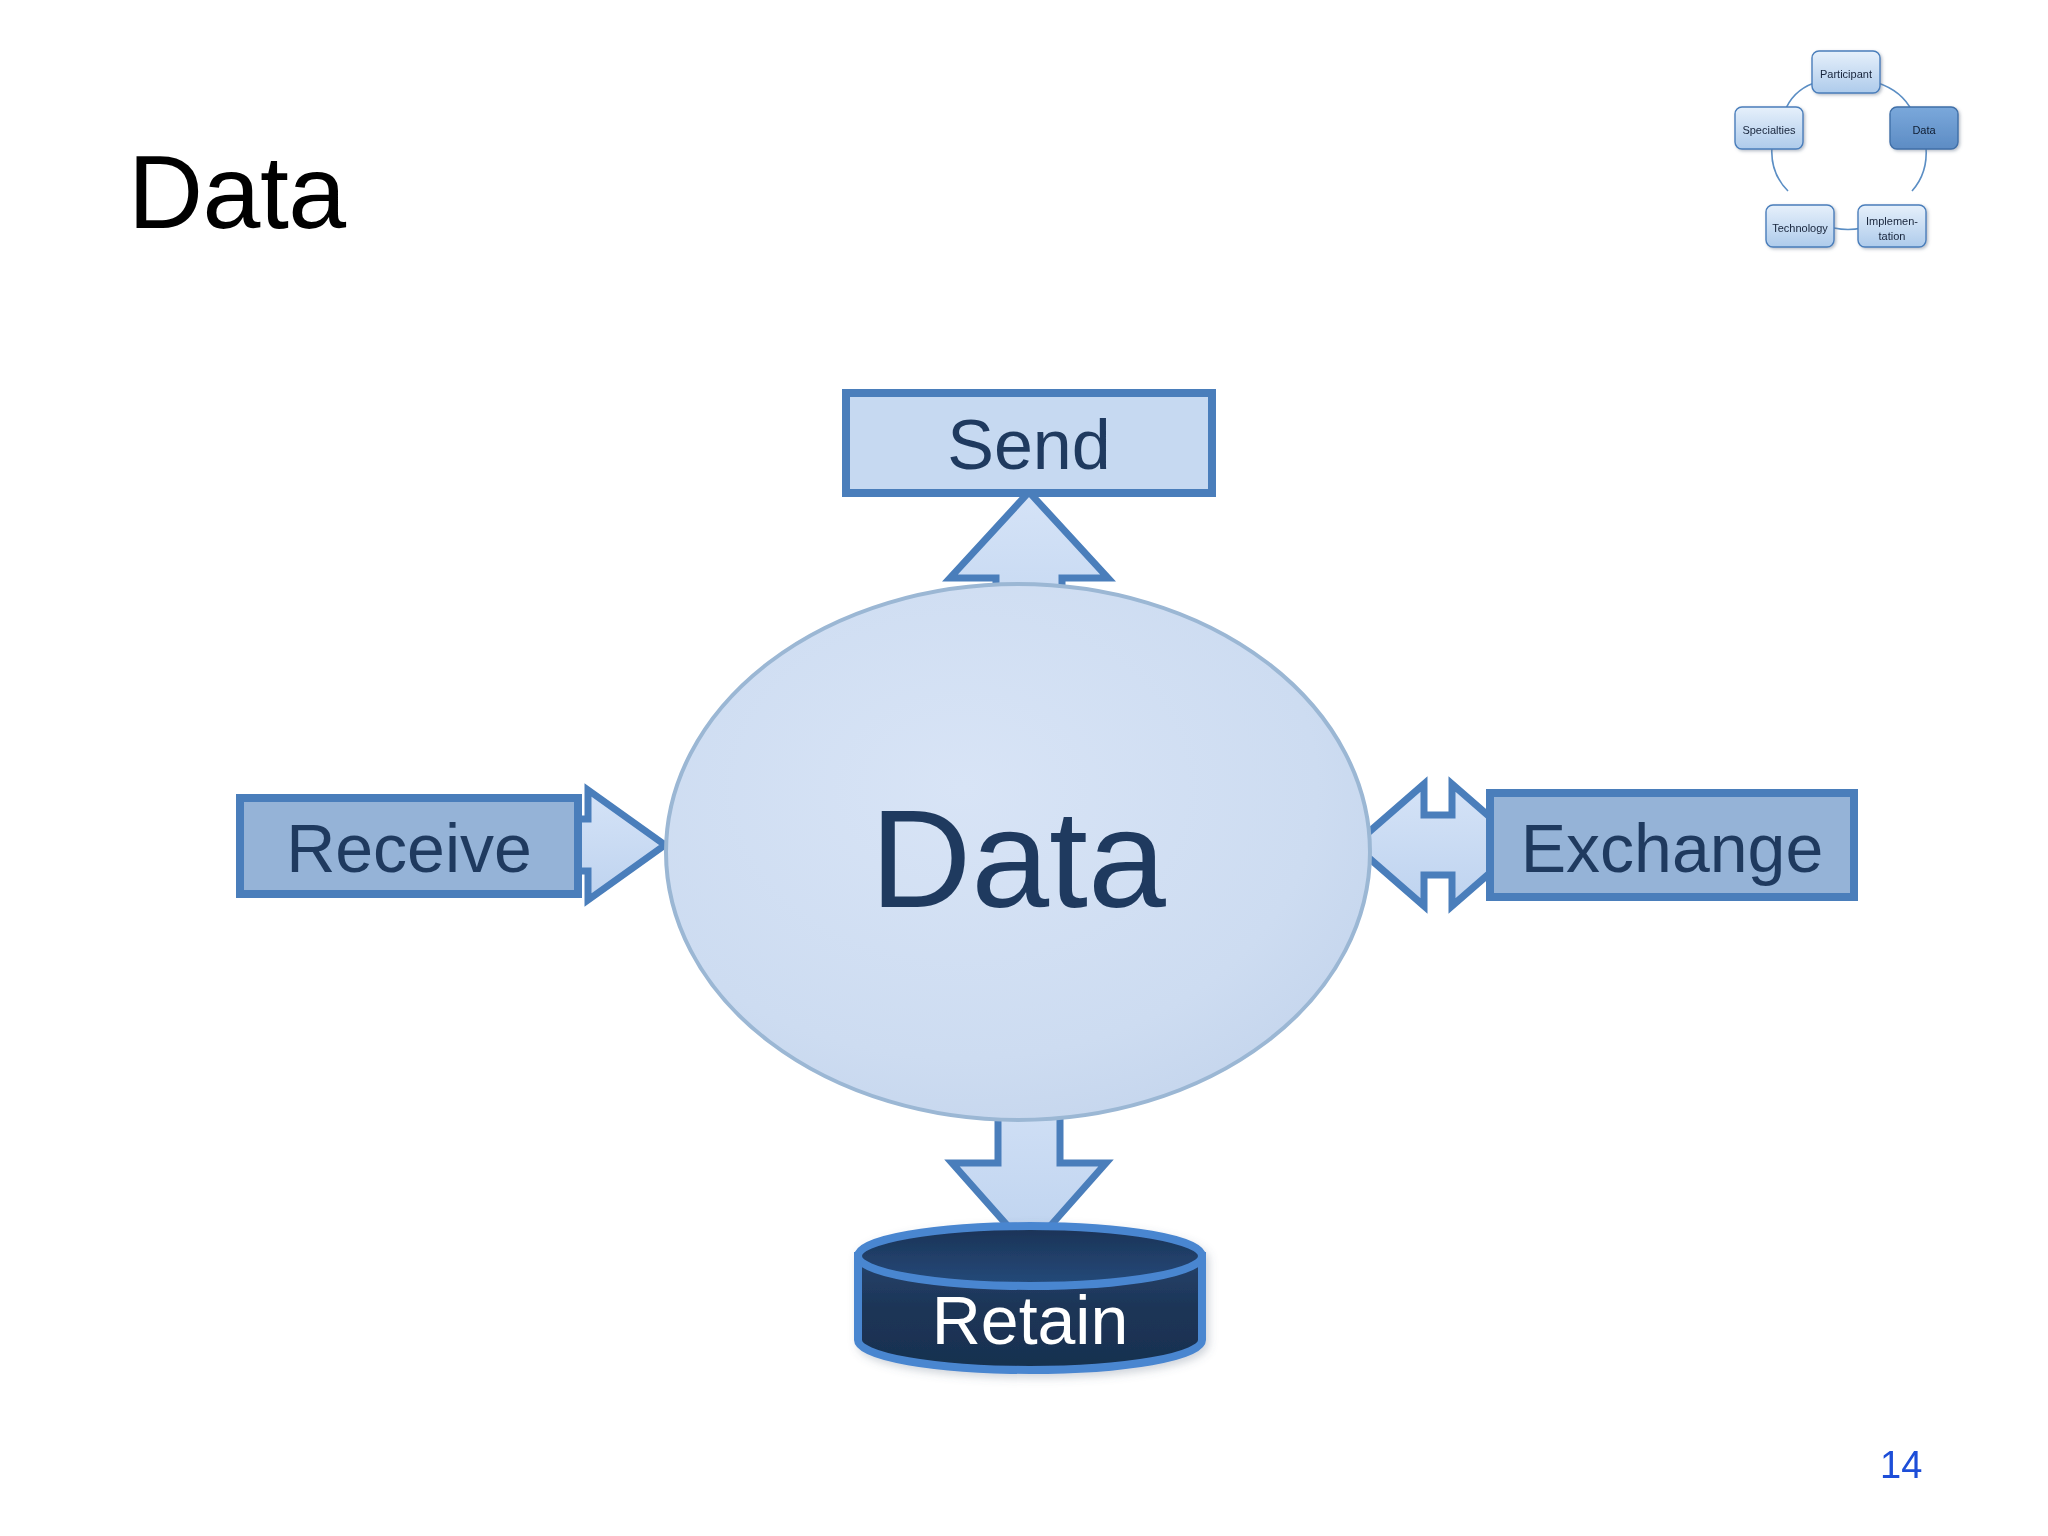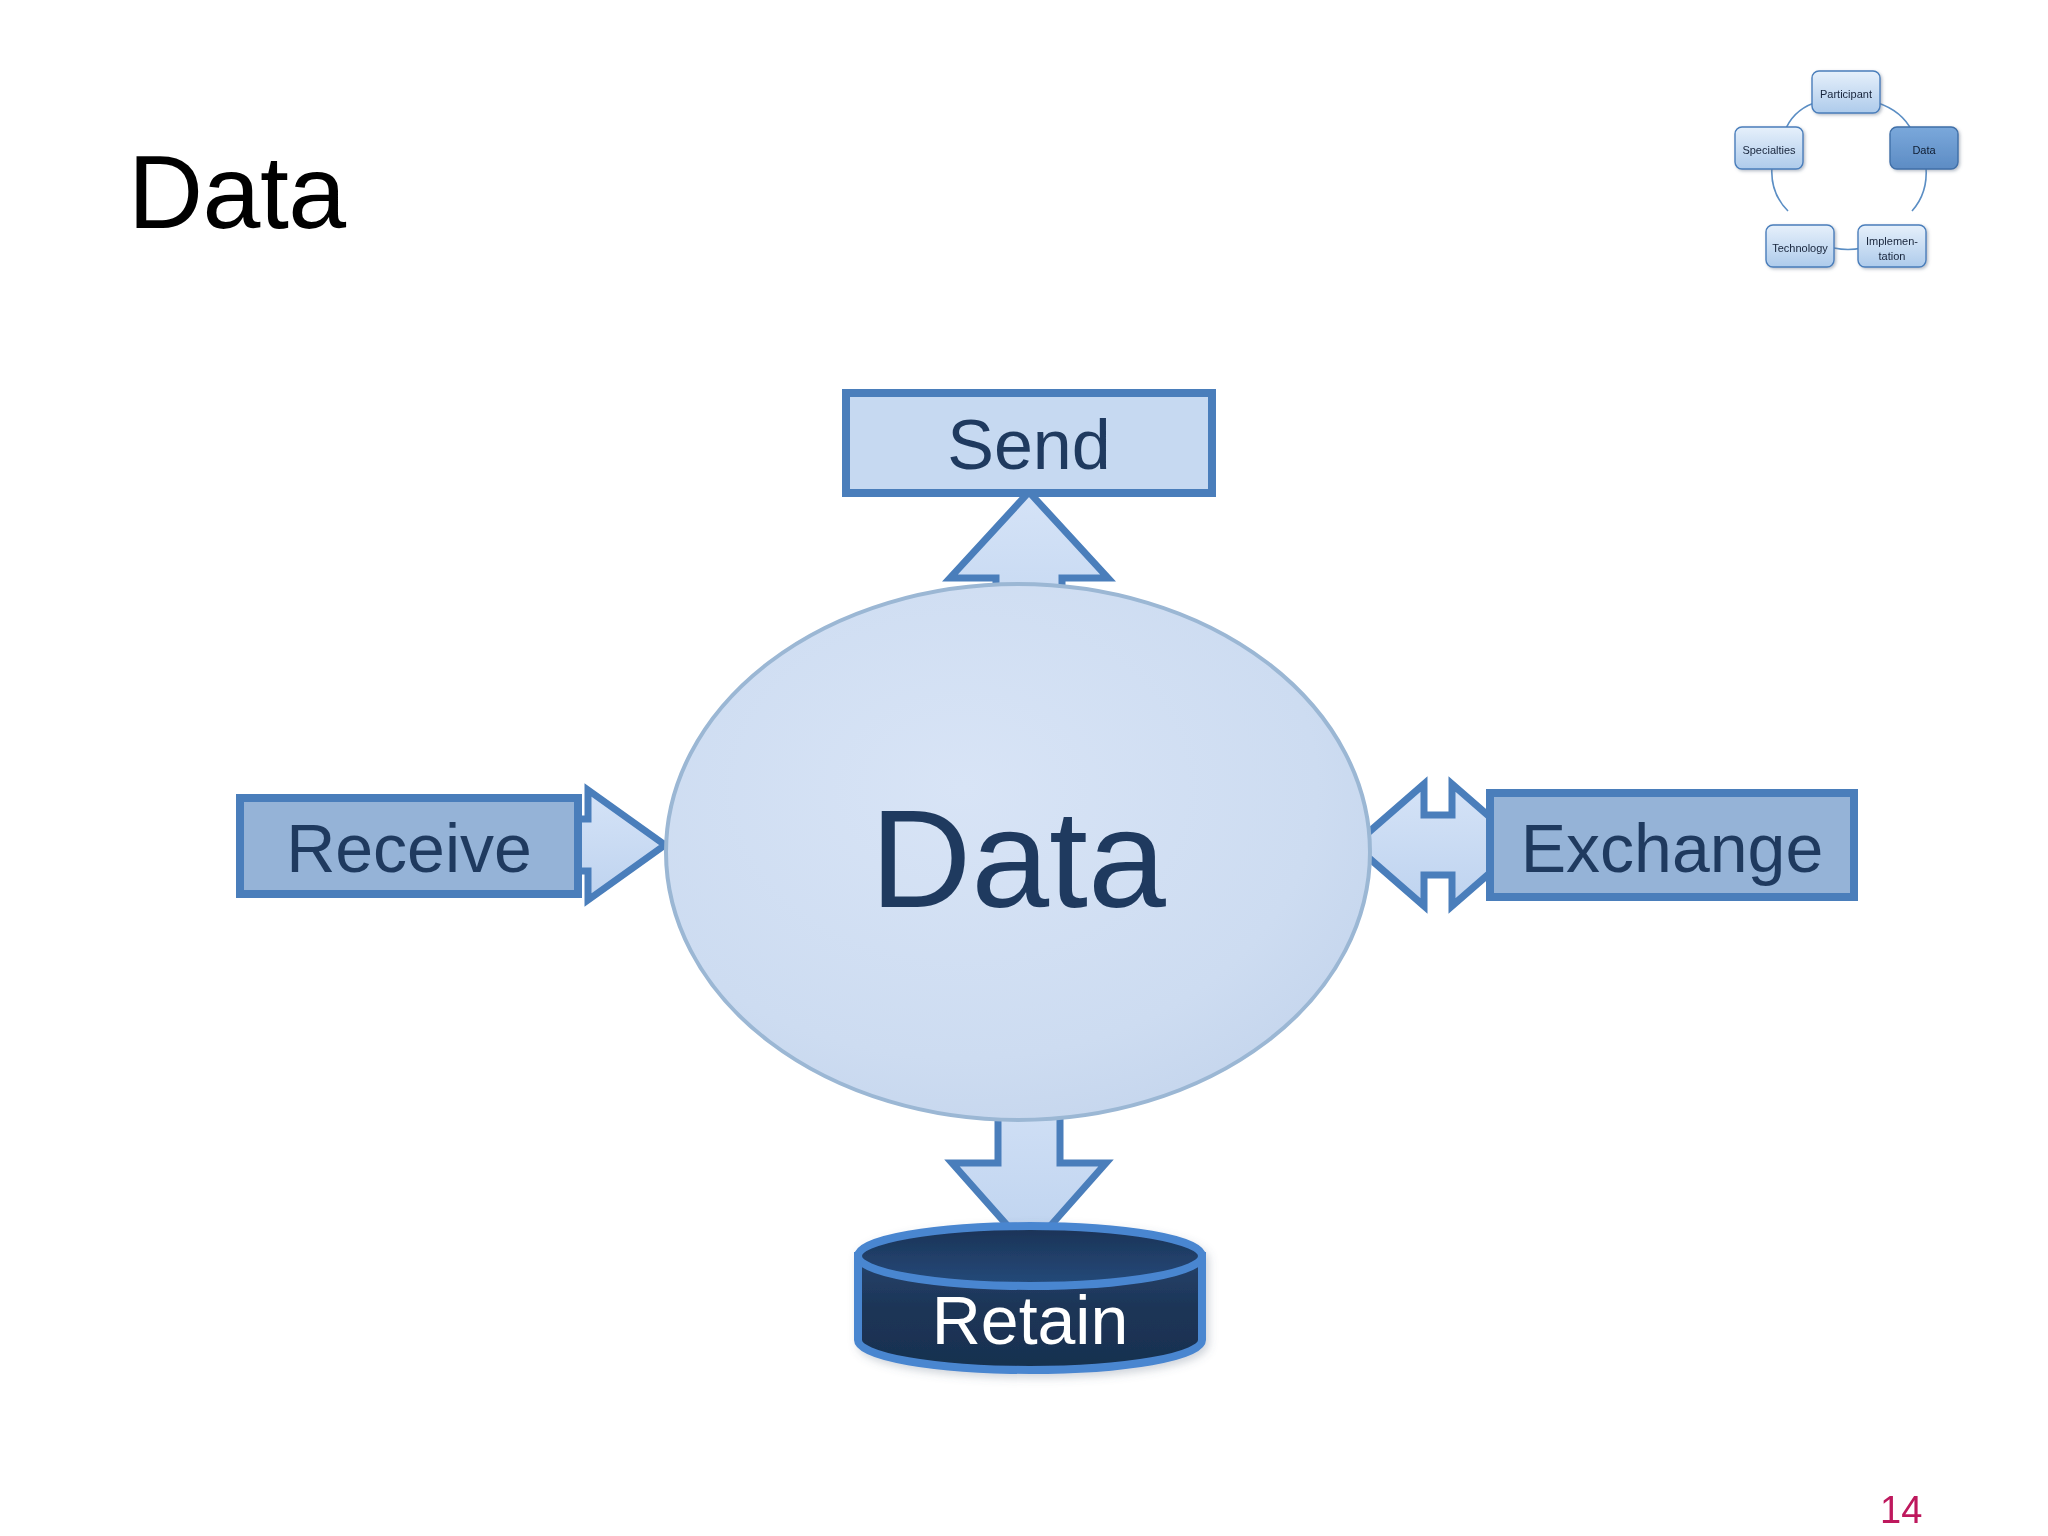--- a/index.html
+++ b/index.html
@@ -35,21 +35,21 @@
     color: #000000;
     font-weight: 400;
     letter-spacing: -0.5px;
     white-space: nowrap;
   }
 
   
   #mini-diagram {
     position: absolute;
     left: 1730px;
-    top: 65px;
+    top: 45px;
     width: 276px;
     height: 232px;
   }
   #mini-diagram svg { display: block; }
   .mini-node-label {
     font-family: "Liberation Sans", sans-serif;
     font-size: 11px;
     fill: #17243b;
   }
   .mini-node-label-light {
@@ -82,23 +82,22 @@
   }
 
   
   #page-number {
     position: absolute;
     left: 1880px;
     top: 1444px;
     width: 90px;
     text-align: left;
     font-size: 38px;
-    color: #be185d;
-    font-family: "Liberation Sans", sans-serif;
-    margin-top: 45px;
+    color: #1d4ed8;
+    font-family: "Liberation Sans", sans-serif;
   }
 </style>
 </head>
 <body>
 
 <div id="slide">
 
   <div id="slide-title">Data</div>
 
   <div id="mini-diagram">

